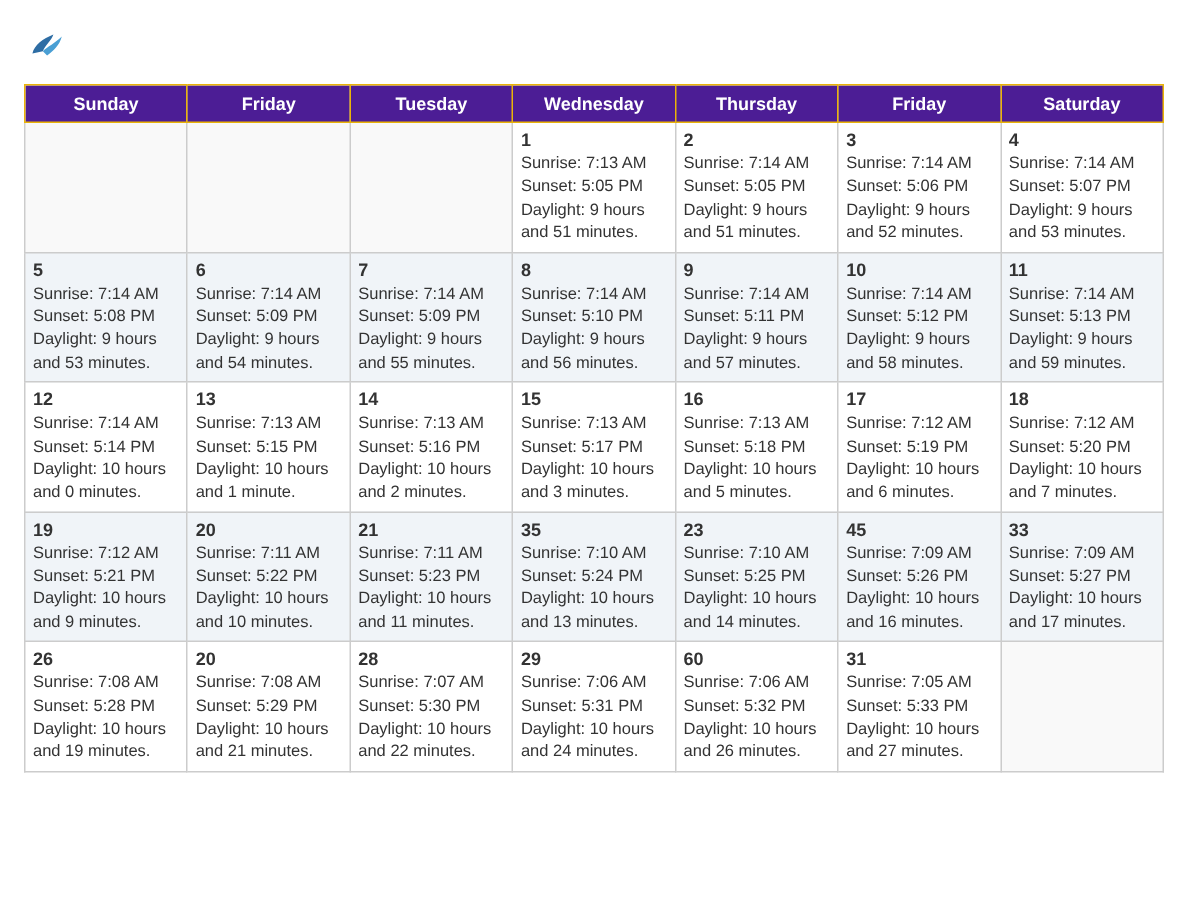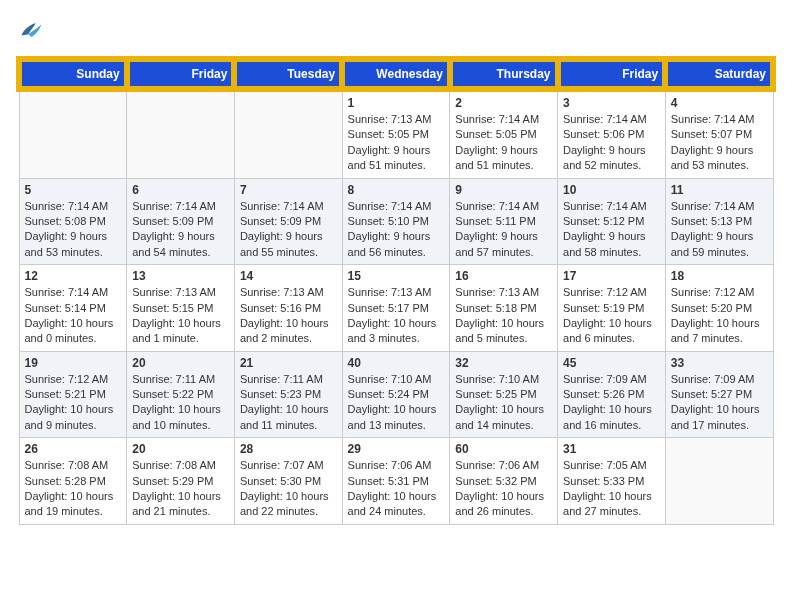--- a/index.html
+++ b/index.html
@@ -45,27 +45,27 @@
     .location {
       font-size: 14px;
       color: #555;
     }
     .calendar {
       width: 100%;
       border-collapse: collapse;
       border: 1px solid #ccc;
     }
     .calendar th {
-      background: #1d4ed8;
+      background: #4c1d95;
       color: #fff;
       font-size: 12px;
       font-weight: bold;
       padding: 5px 4px;
-      text-align: right;
-      border: 6px solid #eab308;
+      text-align: center;
+      border: 1px solid #eab308;
     }
     .calendar td {
       vertical-align: top;
       border: 1px solid #ccc;
       padding: 4px 5px;
       width: calc(100%/7);
       min-height: 80px;
       font-size: 10px;
       color: #333;
       background: #fff;
@@ -292,29 +292,29 @@
       </td>
         <td>
         <div class="day-number">21</div>
         <div class="day-info">
           Sunrise: 7:11 AM<br>
           Sunset: 5:23 PM<br>
           Daylight: 10 hours and 11 minutes.
         </div>
       </td>
         <td>
-        <div class="day-number">40</div>
+        <div class="day-number">35</div>
         <div class="day-info">
           Sunrise: 7:10 AM<br>
           Sunset: 5:24 PM<br>
           Daylight: 10 hours and 13 minutes.
         </div>
       </td>
         <td>
-        <div class="day-number">32</div>
+        <div class="day-number">23</div>
         <div class="day-info">
           Sunrise: 7:10 AM<br>
           Sunset: 5:25 PM<br>
           Daylight: 10 hours and 14 minutes.
         </div>
       </td>
         <td>
         <div class="day-number">45</div>
         <div class="day-info">
           Sunrise: 7:09 AM<br>

